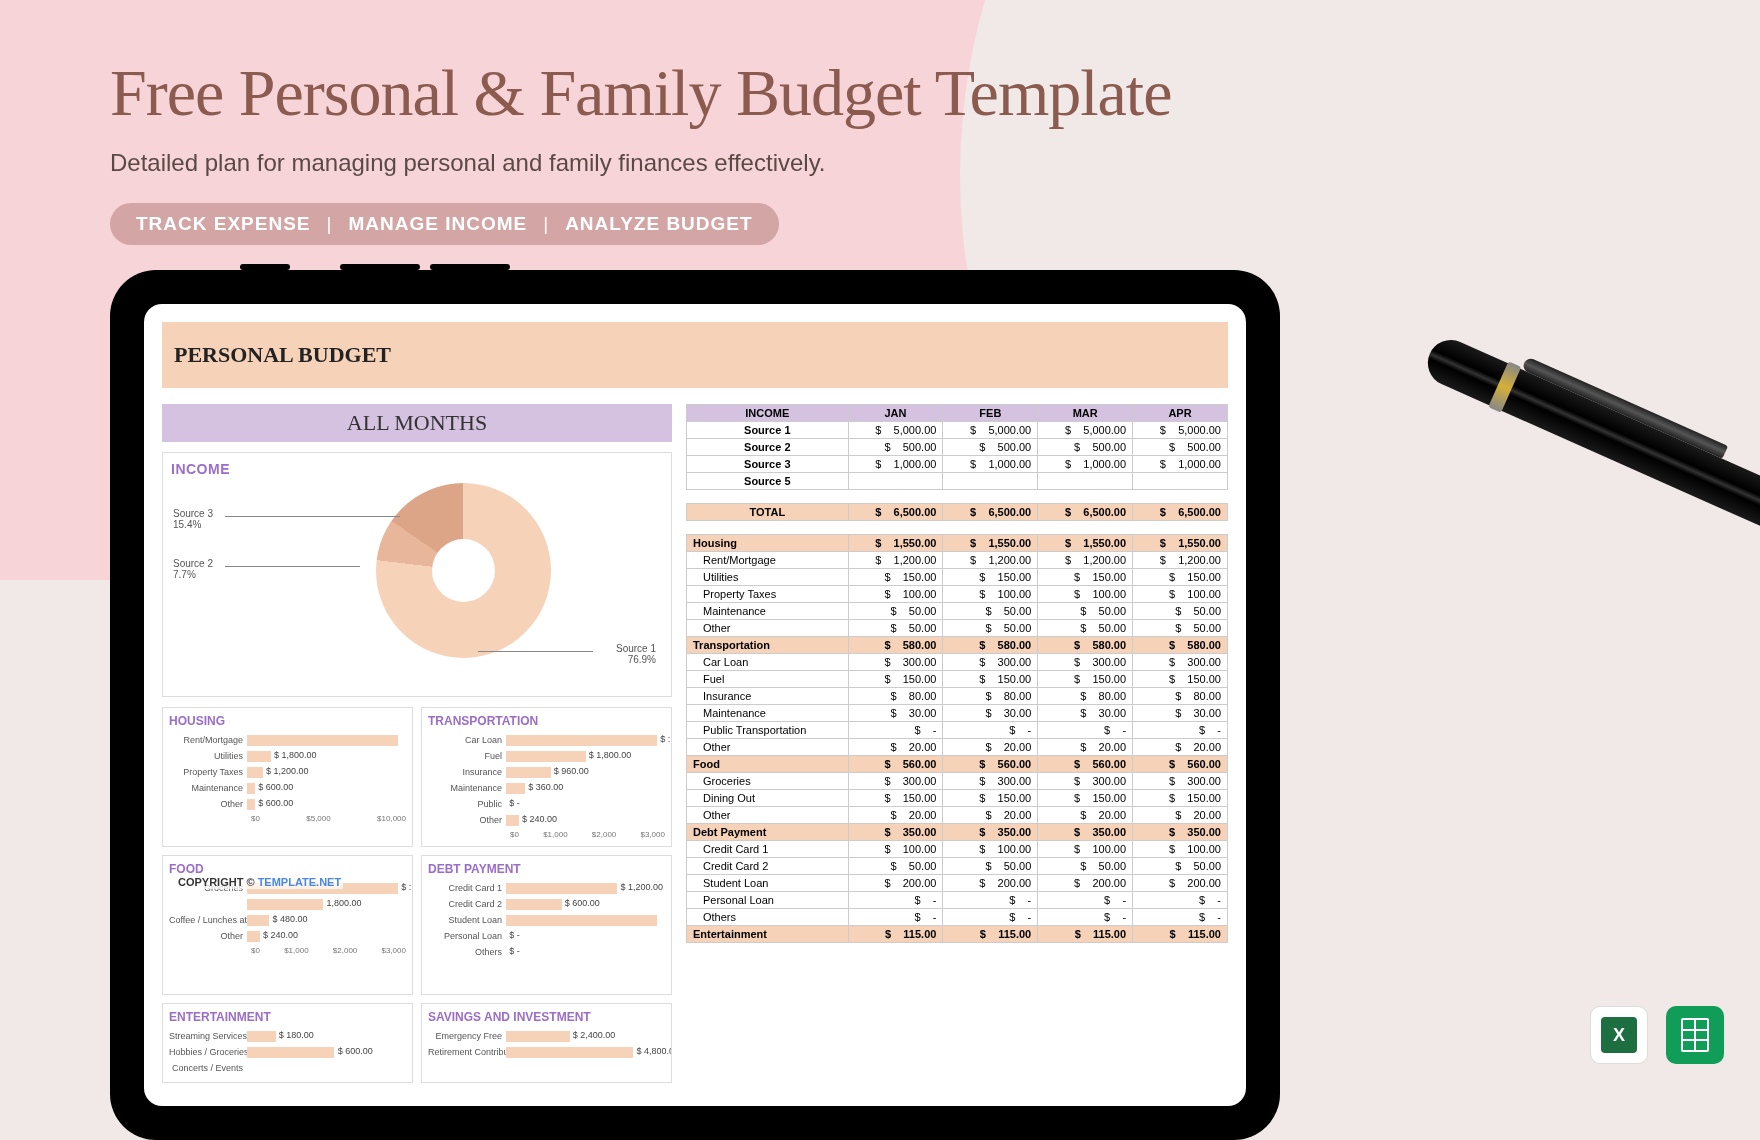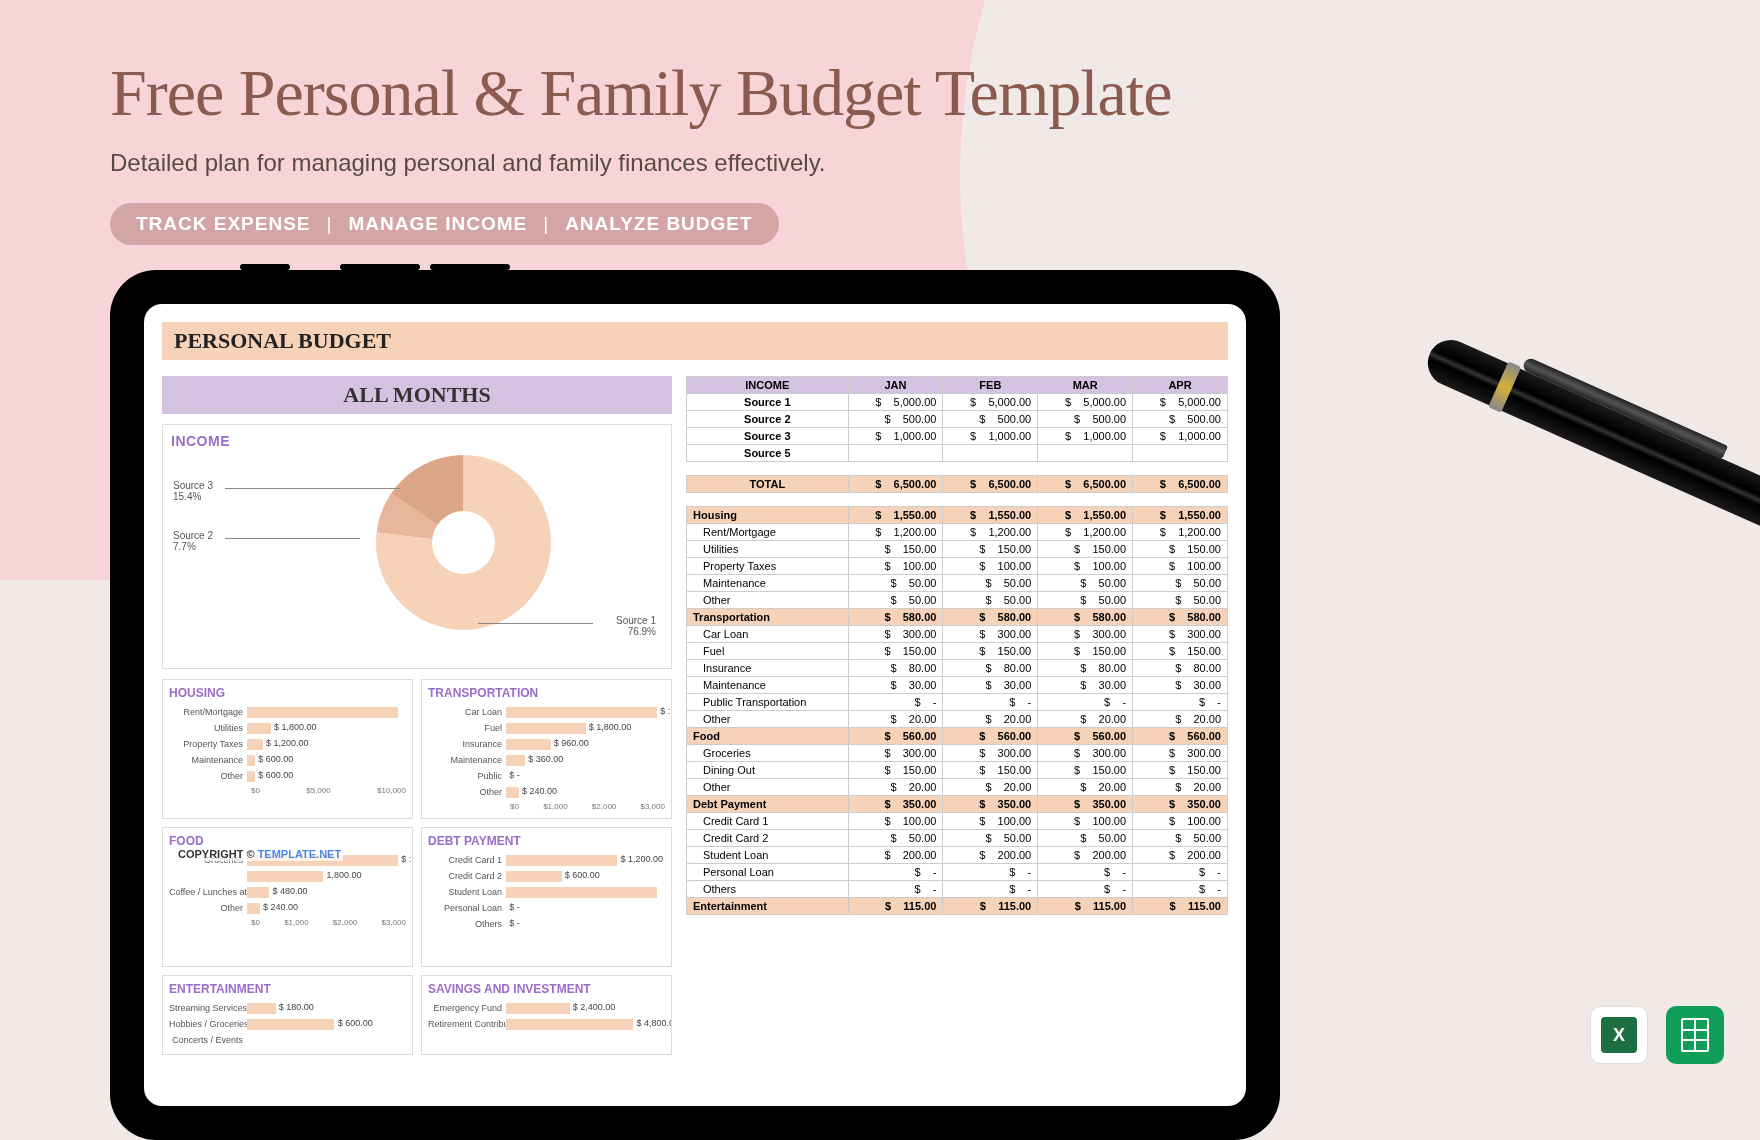--- a/index.html
+++ b/index.html
@@ -10,25 +10,25 @@
 .intro h1{font-family:Liberation Serif, serif;font-weight:400;font-size:66px;color:#8A5B4E;letter-spacing:-1px;}
 .intro p{font-size:24px;color:#5A4A46;margin-top:18px;}
 .pill{display:inline-flex;background:#D3A5A5;border-radius:50px;padding:10px 26px;margin-top:26px;color:#fff;font-weight:700;font-size:19px;letter-spacing:1px;}
 .pill span.sep{margin:0 16px;font-weight:400;}
 .tablet{position:absolute;top:270px;left:110px;width:1170px;height:870px;background:#000;border-radius:46px;padding:34px;z-index:3;}
 .tablet .btn{position:absolute;background:#000;border-radius:4px;}
 .tablet .b1{top:-6px;left:130px;width:50px;height:6px;}
 .tablet .b2{top:-6px;left:230px;width:80px;height:6px;}
 .tablet .b3{top:-6px;left:320px;width:80px;height:6px;}
 .screen{width:100%;height:100%;background:#fff;border-radius:18px;overflow:hidden;padding:18px;}
-.sheet-title{background:#F6D2B9;padding:6px 12px;font-family:Georgia,serif;font-weight:700;font-size:22px;color:#222;}
+.sheet-title{background:#F6D2B9;padding:20px 12px;font-family:Georgia,serif;font-weight:700;font-size:22px;color:#222;}
 .content{display:flex;gap:14px;margin-top:16px;height:760px;overflow:hidden;}
 .left{flex:0 0 510px;display:flex;flex-direction:column;gap:10px;}
 .right{flex:1;overflow:hidden;font-size:11px;}
-.all-months{background:#D5C1E0;text-align:center;padding:6px;font-family:Georgia,serif;font-size:22px;font-weight:700;color:#333;}
+.all-months{background:#D5C1E0;text-align:center;padding:6px;font-family:Georgia,serif;font-size:22px;font-weight:400;color:#333;}
 .card{border:1px solid #ddd;padding:8px;}
 .card-title{color:#9B6DC9;font-weight:700;font-size:14px;letter-spacing:.5px;margin-bottom:6px;}
 .donut-card{height:245px;position:relative;}
 .donut{position:absolute;top:30px;right:120px;width:175px;height:175px;border-radius:50%;background:conic-gradient(#F6D2B9 0 76.9%,#E8B69A 76.9% 84.6%,#DCA587 84.6% 100%);}
 .donut::after{content:'';position:absolute;top:32%;left:32%;width:36%;height:36%;background:#fff;border-radius:50%;}
 .donut-label{position:absolute;font-size:10px;color:#555;}
 .dl1{top:55px;left:10px;}
 .dl2{top:105px;left:10px;}
 .dl3{top:190px;right:15px;text-align:right;}
 .donut-line{position:absolute;height:1px;background:#888;}
@@ -308,21 +308,21 @@
                 <div class="bar-label">Concerts / Events</div>
                 <div class="bar-wrap">
                   <div class="bar-fill" style="width:0%"></div>
                   <div class="bar-val" style="left:2%"></div>
                 </div>
               </div>
             </div>
           <div class="mini" style="height:80px" id="mini-sav">
               <div class="mini-title">SAVINGS AND INVESTMENT</div>
               <div class="bar-row">
-                <div class="bar-label">Emergency Fund</div>
+                <div class="bar-label">Emergency Free</div>
                 <div class="bar-wrap">
                   <div class="bar-fill" style="width:40%"></div>
                   <div class="bar-val" style="left:42%">$ 2,400.00</div>
                 </div>
               </div>
               <div class="bar-row">
                 <div class="bar-label">Retirement Contributions</div>
                 <div class="bar-wrap">
                   <div class="bar-fill" style="width:80%"></div>
                   <div class="bar-val" style="left:82%">$ 4,800.00</div>

